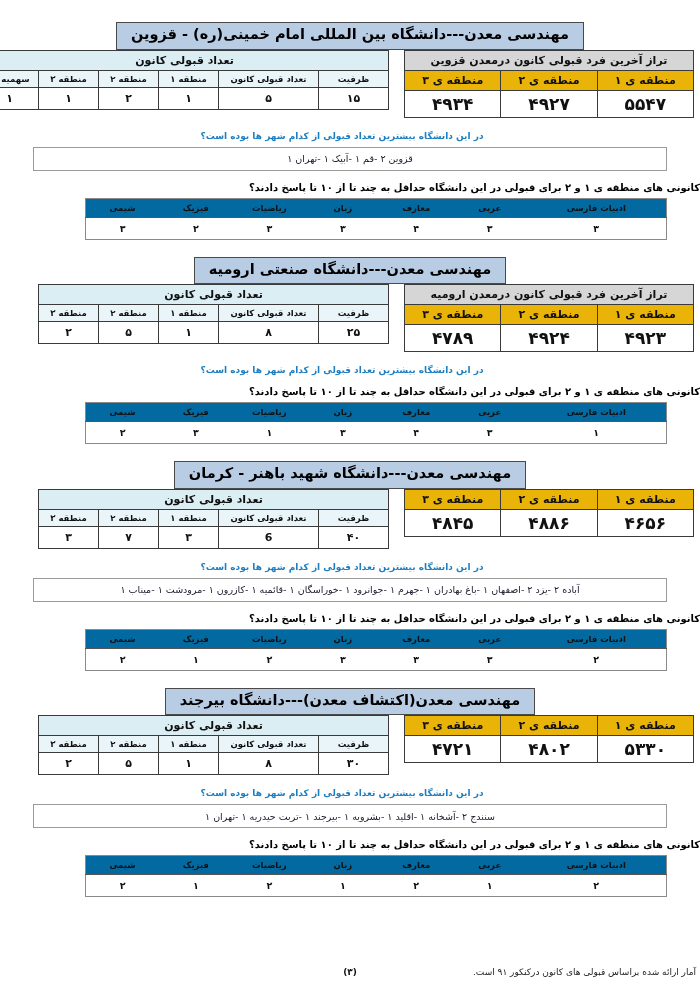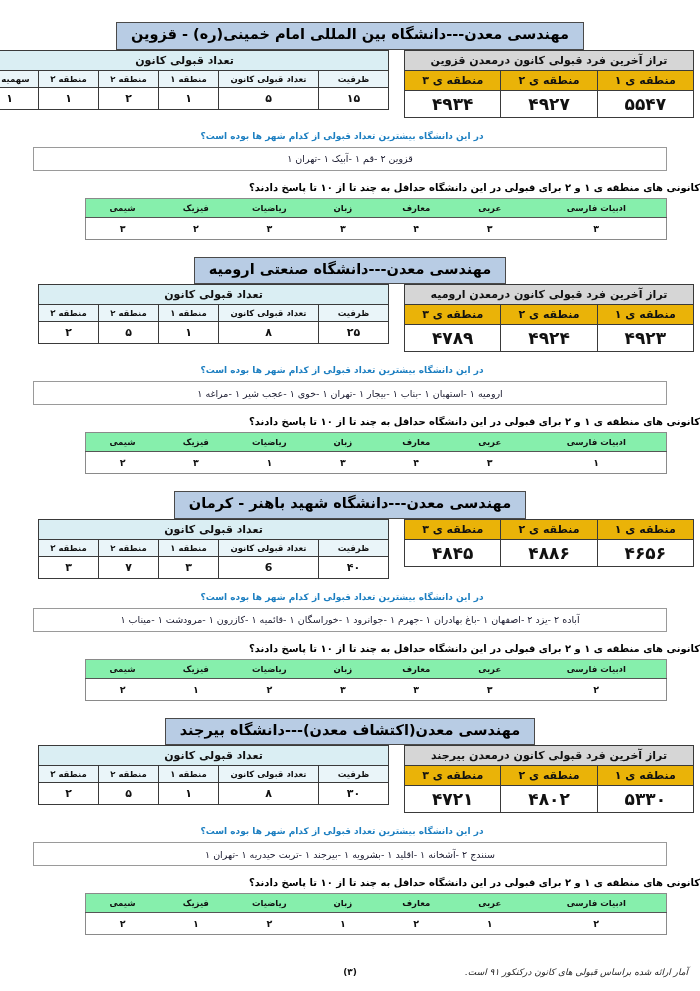--- a/index.html
+++ b/index.html
@@ -45,31 +45,31 @@
     display:flex; align-items:center; justify-content:center;
     font-size:9.5px; color:#1a1a2e; padding:4px 22px;
   }
   .q-subject {
     text-align:right; color:#000; font-size:10px; font-weight:bold;
     margin:11px 0 5px 0;
   }
   .subject-table { width:582px; margin:0 33px 0 0; border:1px solid #8a8a8a; }
   .subject-table td { text-align:center; }
   .subject-table .s-head {
-    background:#86efac; border-bottom:1px solid #555; font-size:8.5px; font-weight:bold; padding:4px 2px;
+    background:#0369a1; border-bottom:1px solid #555; font-size:8.5px; font-weight:bold; padding:4px 2px;
   }
   .subject-table .s-val { font-size:9.5px; font-weight:bold; padding:5px 2px; background:#fff; }
   .sc-0{width:24%} .sc-n{width:12.6%}
 
   .uni { margin-bottom:17px; }
 
   .footer {
     position:absolute; bottom:8px; left:0; right:0; height:16px; font-size:9px;
   }
-  .footer .note { position:absolute; right:12px; top:0; color:#222;font-style:italic; }
+  .footer .note { position:absolute; right:4px; top:0; color:#222; }
   .footer .pageno { position:absolute; left:50%; transform:translateX(-50%); top:0; font-weight:bold; }
 </style>
 </head>
 <body>
 
 <div class="page">
   <div id="sections">
   <section class="uni">
     <div class="sec-title-wrap">
       <div class="sec-title">مهندسی معدن---دانشگاه بین المللی امام خمینی(ره) - قزوین</div>
@@ -192,23 +192,20 @@
           <td class="count-val">۱</td>
           <td class="count-val">۵</td>
           <td class="count-val">۲</td>
 
         </tr>
       </tbody>
           </table>
     </div>
 
     <div class="q-city">در این دانشگاه بیشترین تعداد قبولی از کدام شهر ها بوده است؟</div>
-    <div class="cities-box">
-      <span>ارومیه ۱  -استهبان ۱  -بناب ۱  -بیجار ۱  -تهران ۱  -خوی ۱  -عجب شیر ۱  -مراغه ۱</span>
-    </div>
 
     <div class="q-subject">کانونی های منطقه ی ۱ و ۲ برای قبولی در این دانشگاه حداقل به چند تا از ۱۰ تا پاسخ دادند؟</div>
     <table class="subject-table">
       <tbody>
             <tr>
         <td class="s-head sc-0">ادبیات فارسی</td>
         <td class="s-head sc-n">عربی</td>
         <td class="s-head sc-n">معارف</td>
         <td class="s-head sc-n">زبان</td>
         <td class="s-head sc-n">ریاضیات</td>
@@ -305,23 +302,20 @@
   </section>
 
   <section class="uni">
     <div class="sec-title-wrap">
       <div class="sec-title">مهندسی معدن(اکتشاف معدن)---دانشگاه بیرجند</div>
     </div>
 
     <div class="tables-row">
       <table class="score-table">
         <tbody>
-              <tr>
-          <td colspan="3" class="t-title">تراز آخرین فرد قبولی کانون درمعدن بیرجند</td>
-        </tr>
         <tr>
           <td class="t-head">منطقه ی ۱</td>
           <td class="t-head">منطقه ی ۲</td>
           <td class="t-head">منطقه ی ۳</td>
         </tr>
         <tr>
           <td class="score-val">۵۳۳۰</td>
           <td class="score-val">۴۸۰۲</td>
           <td class="score-val">۴۷۲۱</td>
         </tr>

